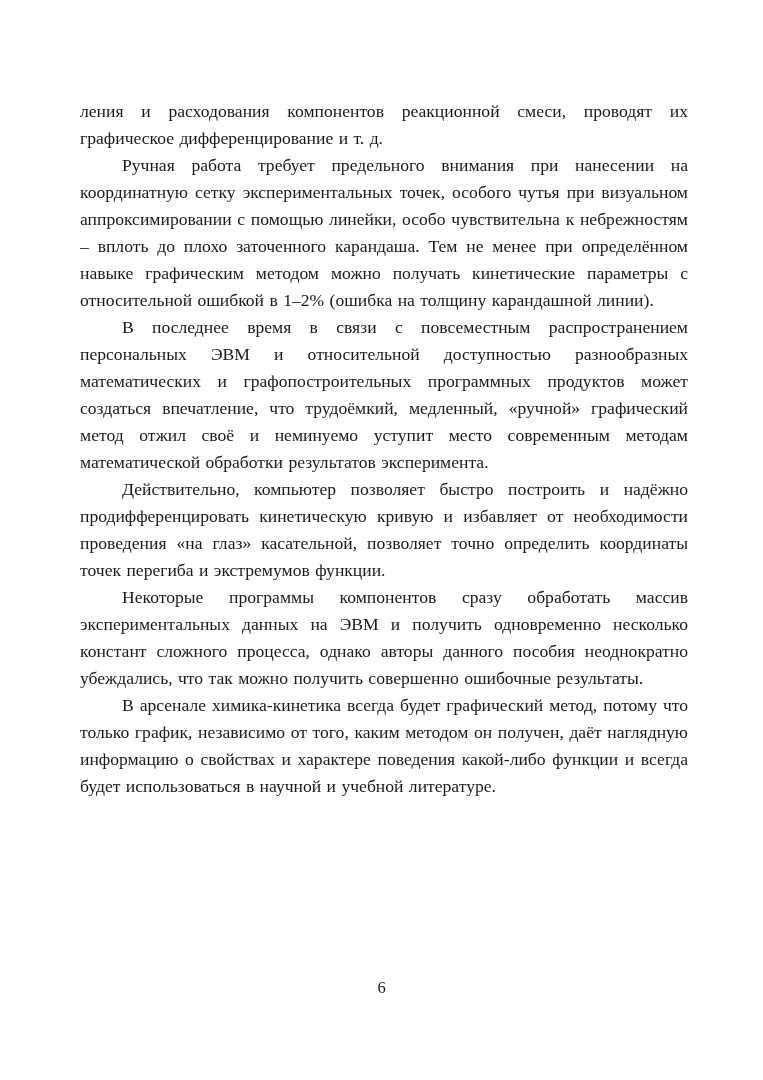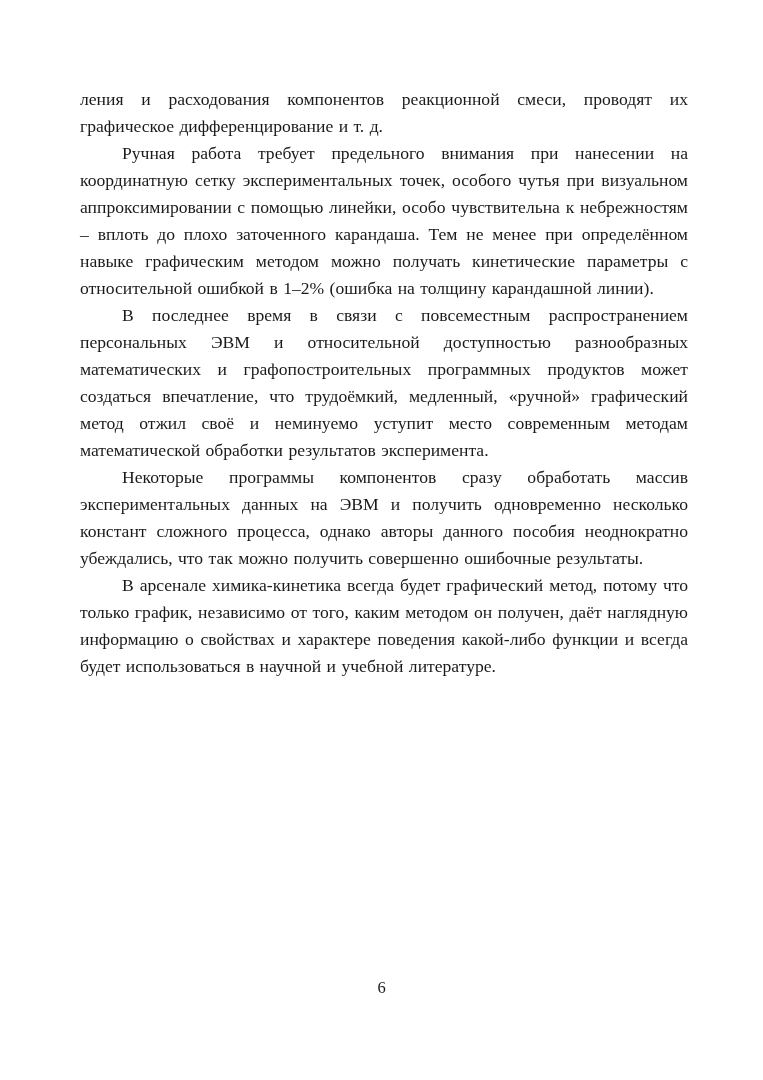--- a/index.html
+++ b/index.html
@@ -13,21 +13,21 @@
     height: 1080px;
     margin: 0 auto;
     background: #ffffff;
     box-sizing: border-box;
     font-family: "Liberation Serif", "DejaVu Serif", serif;
     color: #1a1a1a;
     overflow: hidden;
   }
   .text-block {
     position: absolute;
-    top: 86px;
+    top: 98px;
     left: 80px;
     width: 608px;
   }
   .text-block p {
     margin: 0;
     font-size: 17.6px;
     line-height: 27px;
     text-align: justify;
     text-indent: 42px;
     word-spacing: 1px;
@@ -46,18 +46,19 @@
   }
 </style>
 </head>
 <body>
 
 <div class="page">
   <div class="text-block">
     <p class="no-indent">ления и расходования компонентов реакционной смеси, проводят их графическое дифференцирование и т. д.</p>
     <p>Ручная работа требует предельного внимания при нанесении на координатную сетку экспериментальных точек, особого чутья при визуальном аппроксимировании с помощью линейки, особо чувствительна к небрежностям – вплоть до плохо заточенного карандаша. Тем не менее при определённом навыке графическим методом можно получать кинетические параметры с относительной ошибкой в 1–2% (ошибка на толщину карандашной линии).</p>
     <p>В последнее время в связи с повсеместным распространением персональных ЭВМ и относительной доступностью разнообразных математических и графопостроительных программных продуктов может создаться впечатление, что трудоёмкий, медленный, «ручной» графический метод отжил своё и неминуемо уступит место современным методам математической обработки результатов эксперимента.</p>
+    <p>Действительно, компьютер позволяет быстро построить и надёжно продифференцировать кинетическую кривую и избавляет от необходимости проведения «на глаз» касательной, позволяет точно определить координаты точек перегиба и экстремумов функции.</p>
     <p>Некоторые программы компонентов сразу обработать массив экспериментальных данных на ЭВМ и получить одновременно несколько констант сложного процесса, однако авторы данного пособия неоднократно убеждались, что так можно получить совершенно ошибочные результаты.</p>
     <p>В арсенале химика-кинетика всегда будет графический метод, потому что только график, независимо от того, каким методом он получен, даёт наглядную информацию о свойствах и характере поведения какой-либо функции и всегда будет использоваться в научной и учебной литературе.</p>
   </div>
 
   <div class="page-number">6</div>
 </div>
 
 </body></html>

